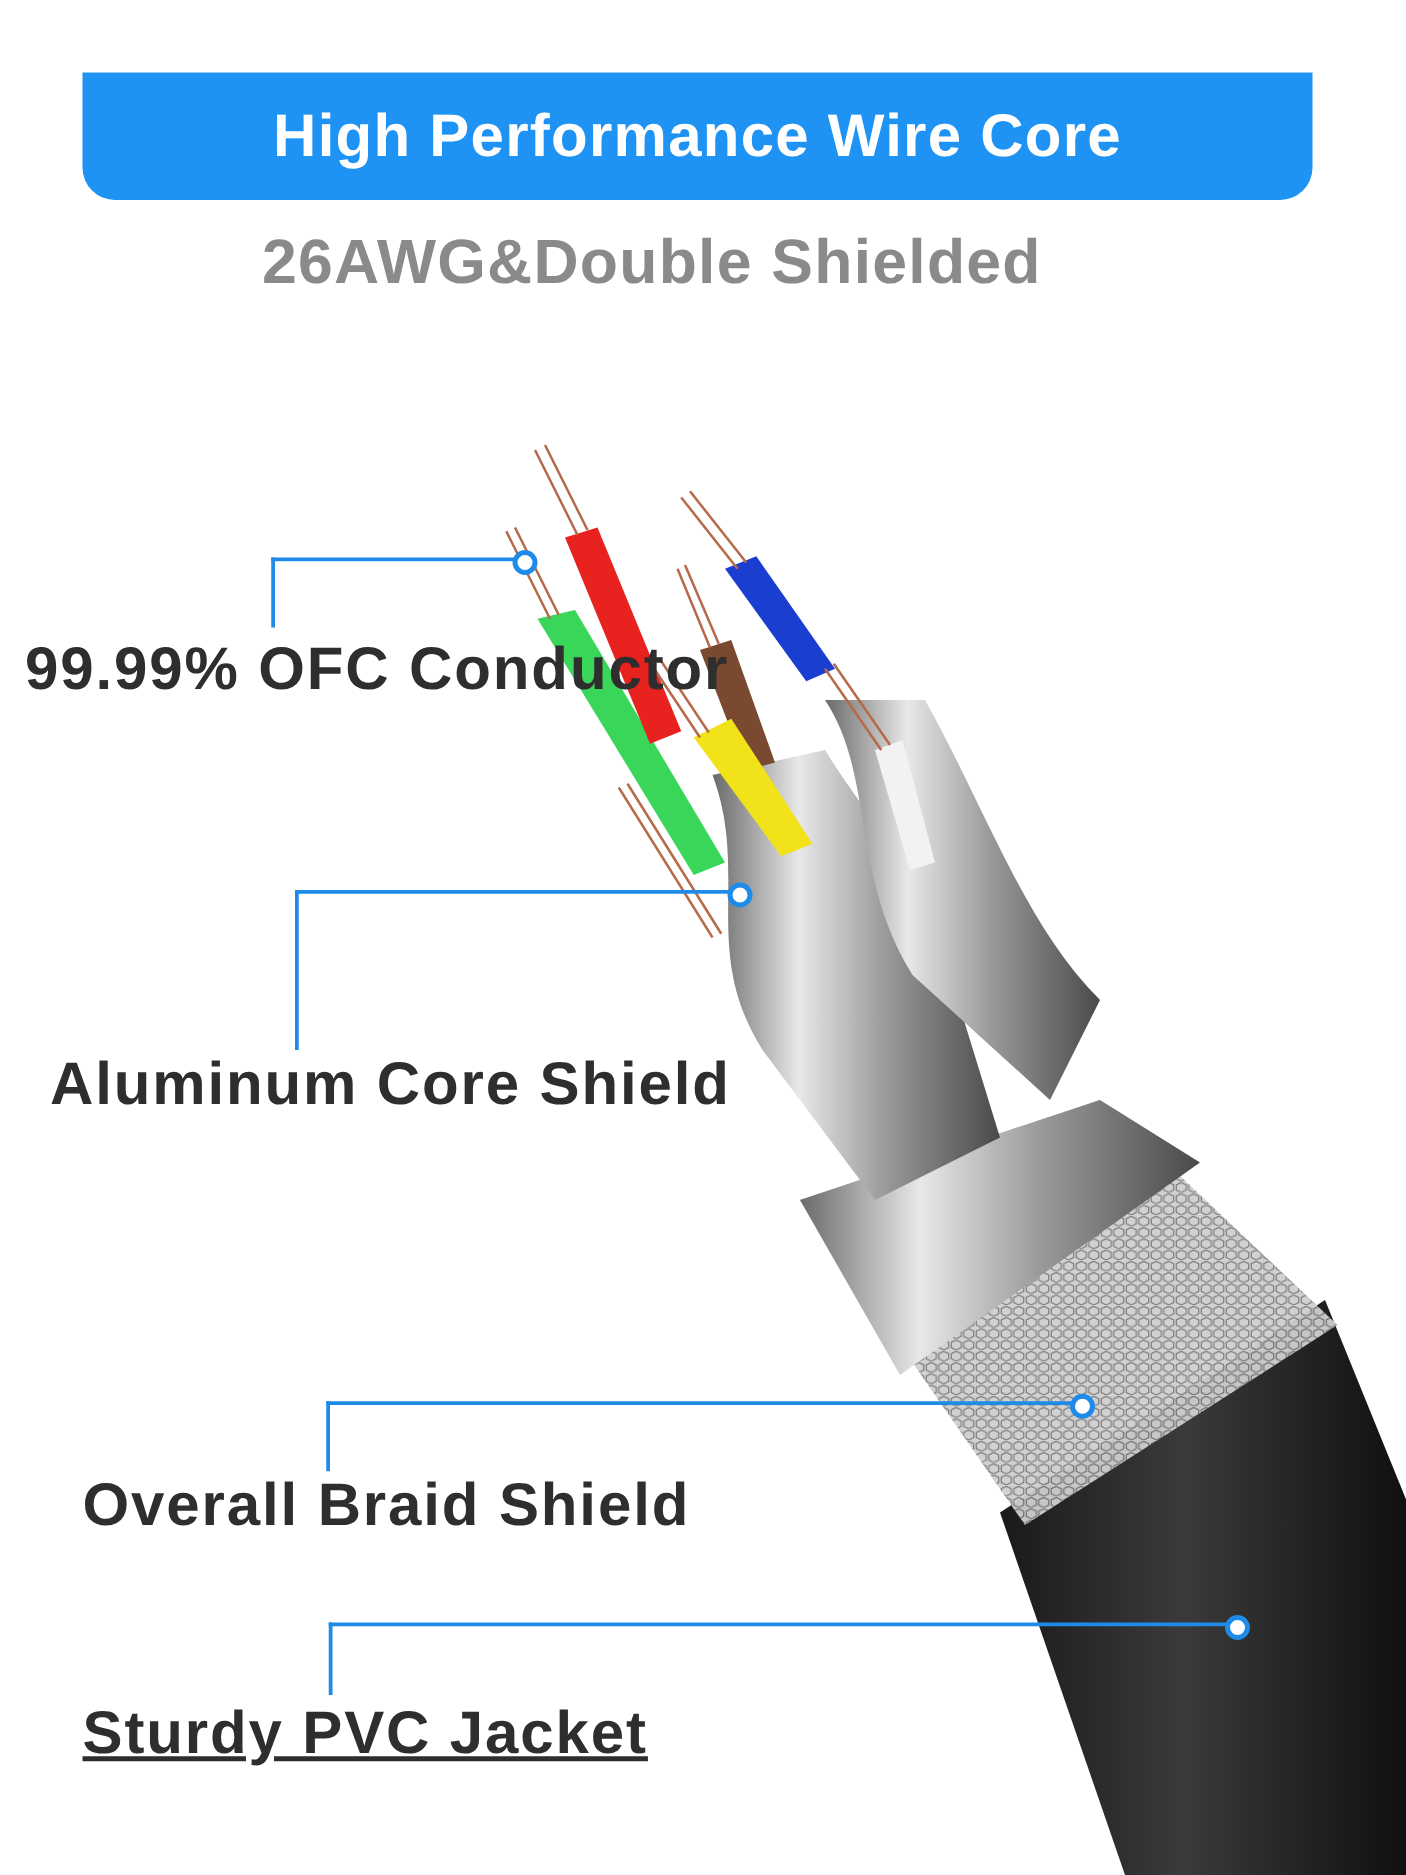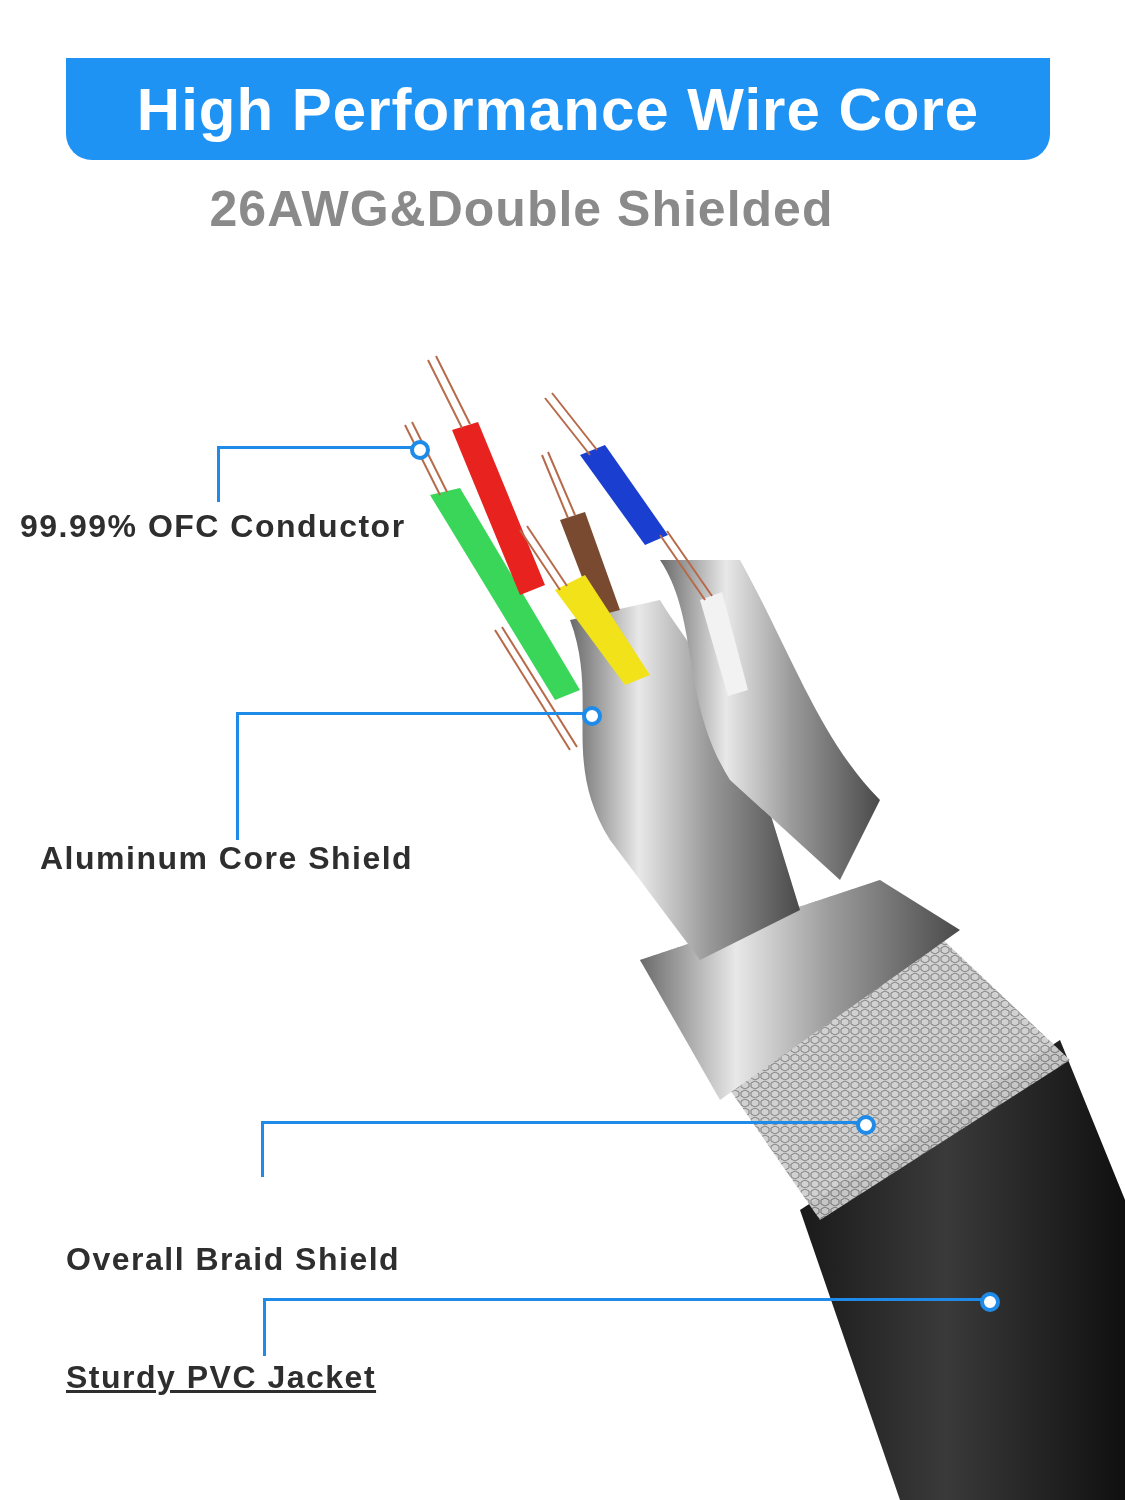--- a/index.html
+++ b/index.html
@@ -1,20 +1,20 @@
 <!DOCTYPE html>
 <html><head>
 <meta charset="utf-8">
 <style>
   html,body{margin:0;padding:0;background:#fff;}
   body{width:1125px;height:1500px;position:relative;overflow:hidden;font-family:"Liberation Sans",sans-serif;}
   .banner{position:absolute;left:66px;top:58px;width:984px;height:102px;background:#1f93f4;border-radius:0 0 26px 26px;display:flex;align-items:center;justify-content:center;}
-  .banner span{color:#fff;font-weight:bold;font-size:60px;letter-spacing:1px;}
+  .banner span{color:#fff;font-weight:bold;font-size:48px;letter-spacing:1px;}
   .subtitle{position:absolute;left:0;top:180px;width:1043px;text-align:center;color:#8a8a8a;font-weight:bold;font-size:50px;letter-spacing:1px;}
-  .label{position:absolute;color:#2e2e2e;font-weight:bold;font-size:32px;letter-spacing:1.5px;white-space:nowrap;}
+  .label{position:absolute;color:#2e2e2e;font-weight:bold;font-size:48px;letter-spacing:1.5px;white-space:nowrap;}
   .line{position:absolute;background:#1f8be8;}
   .dot{position:absolute;width:12px;height:12px;border:4px solid #1f8be8;border-radius:50%;background:#fff;}
   svg{position:absolute;left:0;top:0;}
 </style>
 </head>
 <body>
 
 <svg width="1125" height="1500" viewBox="0 0 1125 1500">
   <defs>
     <linearGradient id="jacket" x1="0" y1="0" x2="1" y2="0">
@@ -79,18 +79,18 @@
 <div class="label" style="left:20px;top:508px;">99.99% OFC Conductor</div>
 
 <div class="line" style="left:236px;top:712px;width:3px;height:128px;"></div>
 <div class="line" style="left:236px;top:712px;width:352px;height:3px;"></div>
 <div class="dot" style="left:582px;top:706px;"></div>
 <div class="label" style="left:40px;top:840px;">Aluminum Core Shield</div>
 
 <div class="line" style="left:261px;top:1121px;width:3px;height:56px;"></div>
 <div class="line" style="left:261px;top:1121px;width:602px;height:3px;"></div>
 <div class="dot" style="left:856px;top:1115px;"></div>
-<div class="label" style="left:66px;top:1241px;">Overall Braid Shield</div>
+<div class="label" style="left:66px;top:1177px;">Overall Braid Shield</div>
 
 <div class="line" style="left:263px;top:1298px;width:3px;height:58px;"></div>
 <div class="line" style="left:263px;top:1298px;width:724px;height:3px;"></div>
 <div class="dot" style="left:980px;top:1292px;"></div>
 <div class="label" style="left:66px;top:1359px;text-decoration:underline;">Sturdy PVC Jacket</div>
 
 </body></html>

